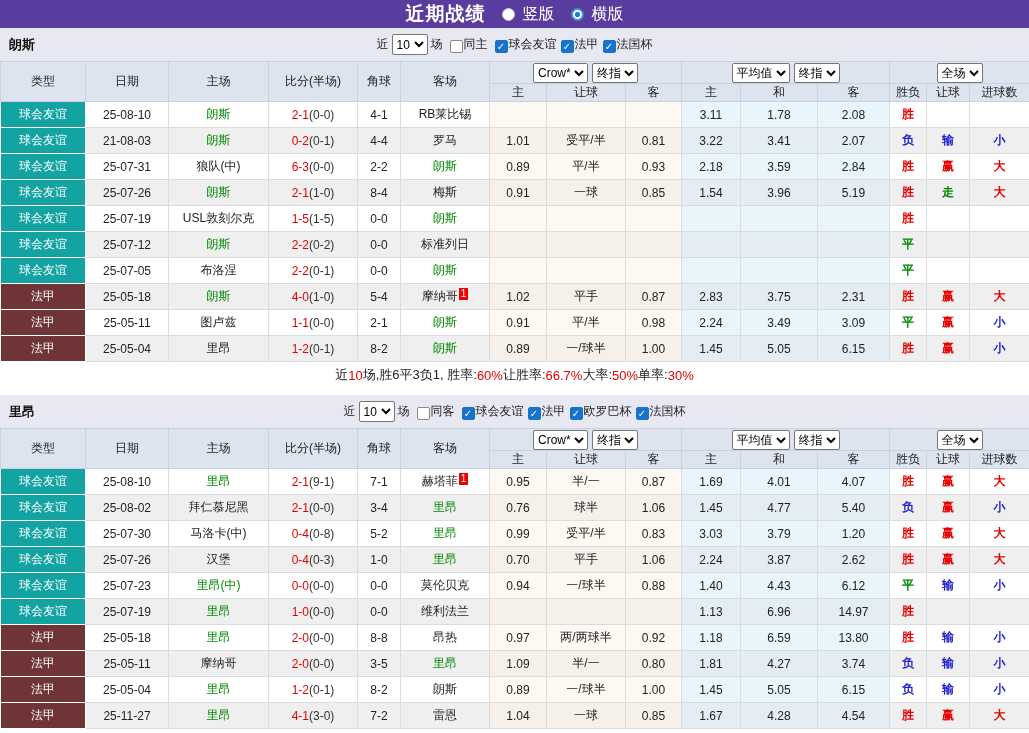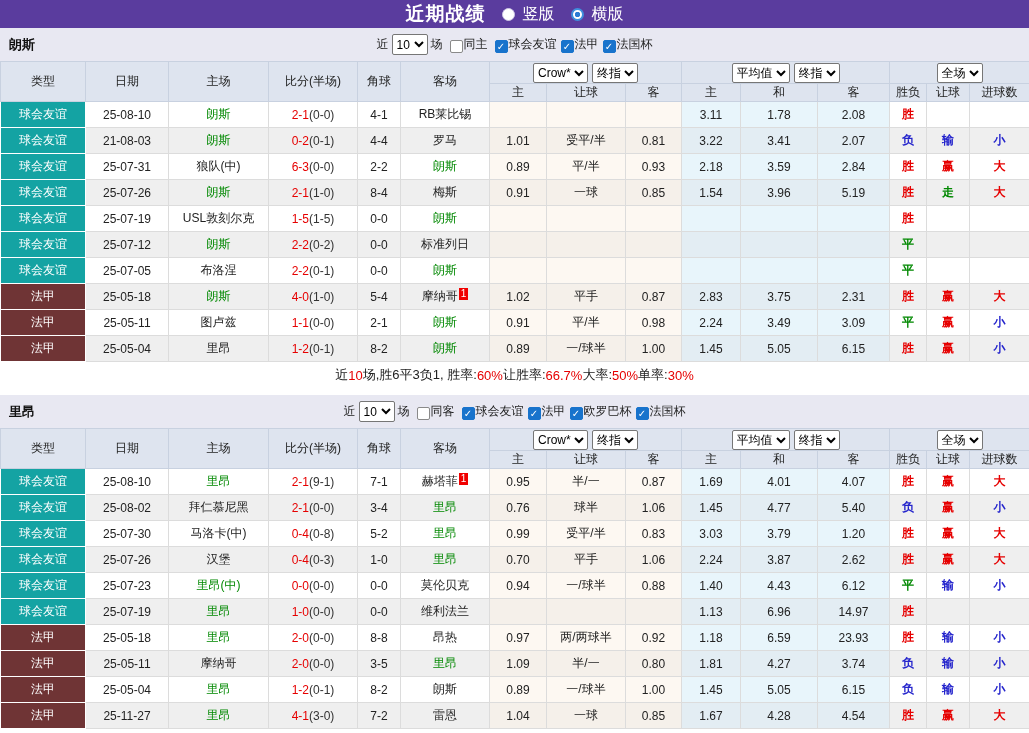--- a/index.html
+++ b/index.html
@@ -517,21 +517,21 @@
           <td>25-05-18</td>
           <td><span class="team-green">里昂</span></td>
           <td><span class="s-main">2-0</span><span class="s-half">(0-0)</span></td>
           <td>8-8</td>
           <td><span>昂热</span></td>
           <td class="c-odds">0.97</td>
           <td class="c-odds">两/两球半</td>
           <td class="c-odds">0.92</td>
           <td class="c-avg">1.18</td>
           <td class="c-avg">6.59</td>
-          <td class="c-avg">23.93</td>
+          <td class="c-avg">13.80</td>
           <td><span class="res" style="color: rgb(230, 0, 0);">胜</span></td>
           <td><span class="res" style="color: rgb(36, 36, 204);">输</span></td>
           <td><span class="res" style="color: rgb(36, 36, 204);">小</span></td>
         </tr>
         <tr class="even">
           <td class="c-type k-l">法甲</td>
           <td>25-05-11</td>
           <td><span>摩纳哥</span></td>
           <td><span class="s-main">2-0</span><span class="s-half">(0-0)</span></td>
           <td>3-5</td>

